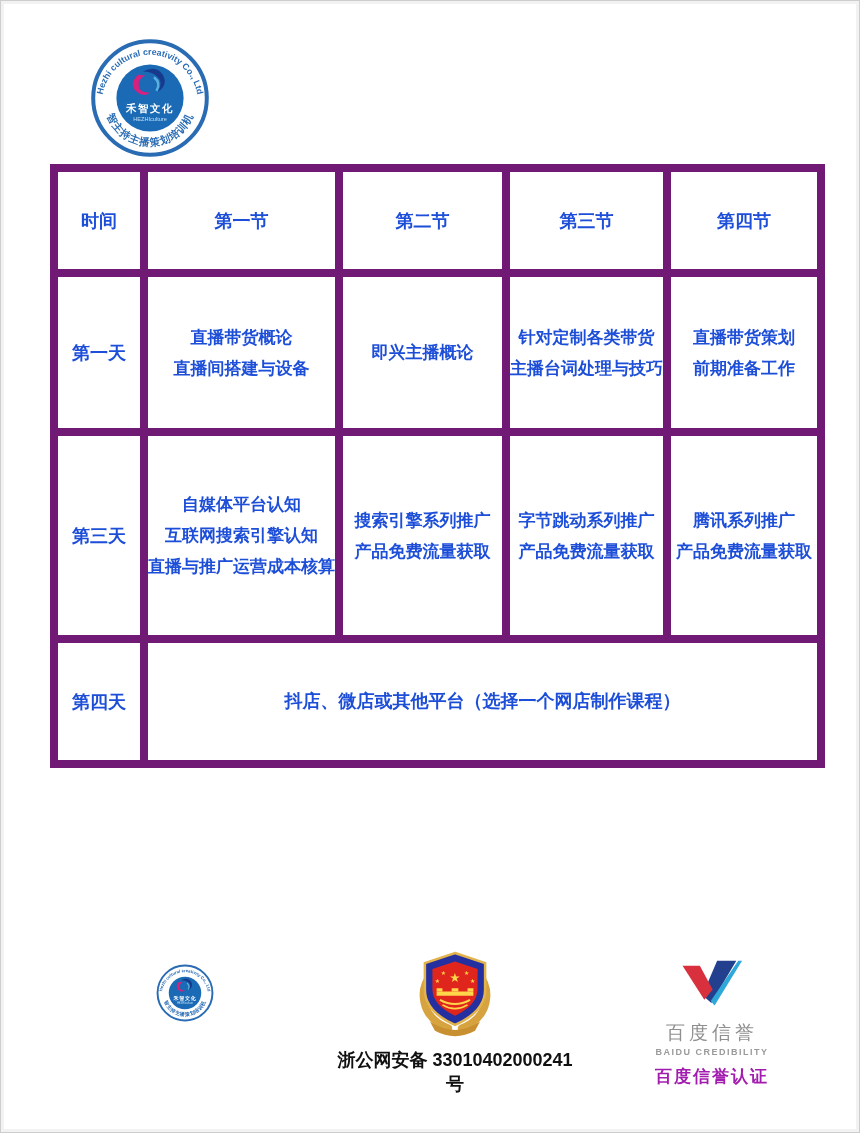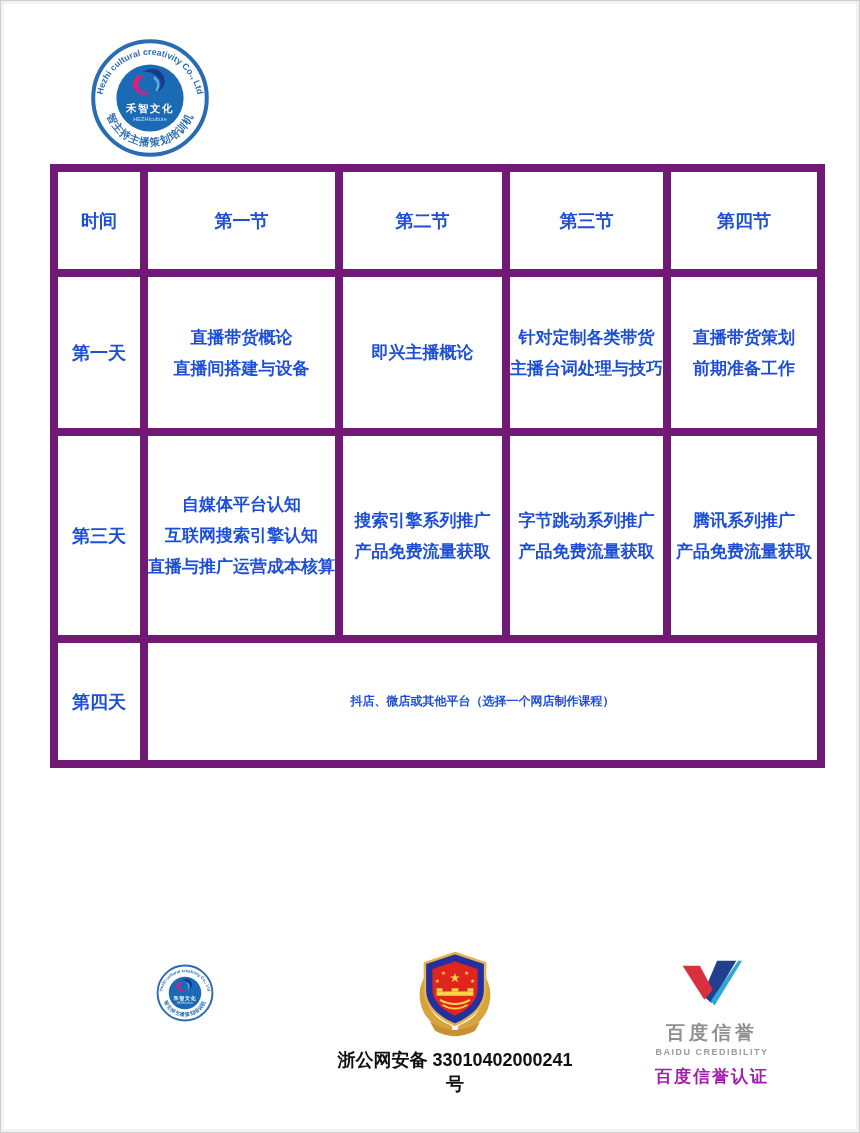--- a/index.html
+++ b/index.html
@@ -18,33 +18,33 @@
   
   .course-table{position:absolute;left:50px;top:164px;border-collapse:collapse;table-layout:fixed;}
   .course-table td{
     border:8px solid #701a75;text-align:center;vertical-align:middle;
     font-weight:700;color:#1d4ed8;padding:0;background:#fff;
   }
   .head-cell{font-size:18px;}
   .time-cell{font-size:18px;}
   .cell-line{font-size:17px;line-height:17px;margin:14px 0;white-space:nowrap;}
   .span-cell{text-align:left;padding-left:9px;}
-  .span-cell .cell-line{font-size:12px;}
+  .span-cell .cell-line{font-size:18px;}
 
   
   .footer-col{position:absolute;text-align:center;}
   .col-copyright{left:60px;top:964px;width:250px;}
   .col-police{left:330px;top:948px;width:250px;}
   .col-baidu{left:612px;top:960px;width:200px;}
   .seal-small{width:58px;height:58px;display:inline-block;}
   .copyright-text{margin-top:22px;font-size:14px;font-weight:600;color:#8f8f8f;letter-spacing:0.5px;}
   .police-badge{width:84px;height:92px;display:inline-block;}
   .police-text{margin-top:4px;font-size:18px;font-weight:800;color:#111;}
   .baidu-v{width:64px;height:50px;display:inline-block;}
-  .baidu-cn{margin-top:6px;font-size:19px;font-weight:700;color:#8f8f8f;letter-spacing:4px;}
+  .baidu-cn{margin-top:6px;font-size:19px;font-weight:400;color:#8f8f8f;letter-spacing:4px;}
   .baidu-en{margin-top:1px;font-size:9px;font-weight:600;color:#9a9a9a;letter-spacing:1.5px;}
   .baidu-cert{margin-top:8px;font-size:17px;font-weight:800;color:#a21caf;letter-spacing:2px;}
 </style>
 </head>
 <body>
 
 <div class="page">
   <div class="page-frame"></div>
 
   <div class="brand-seal">

